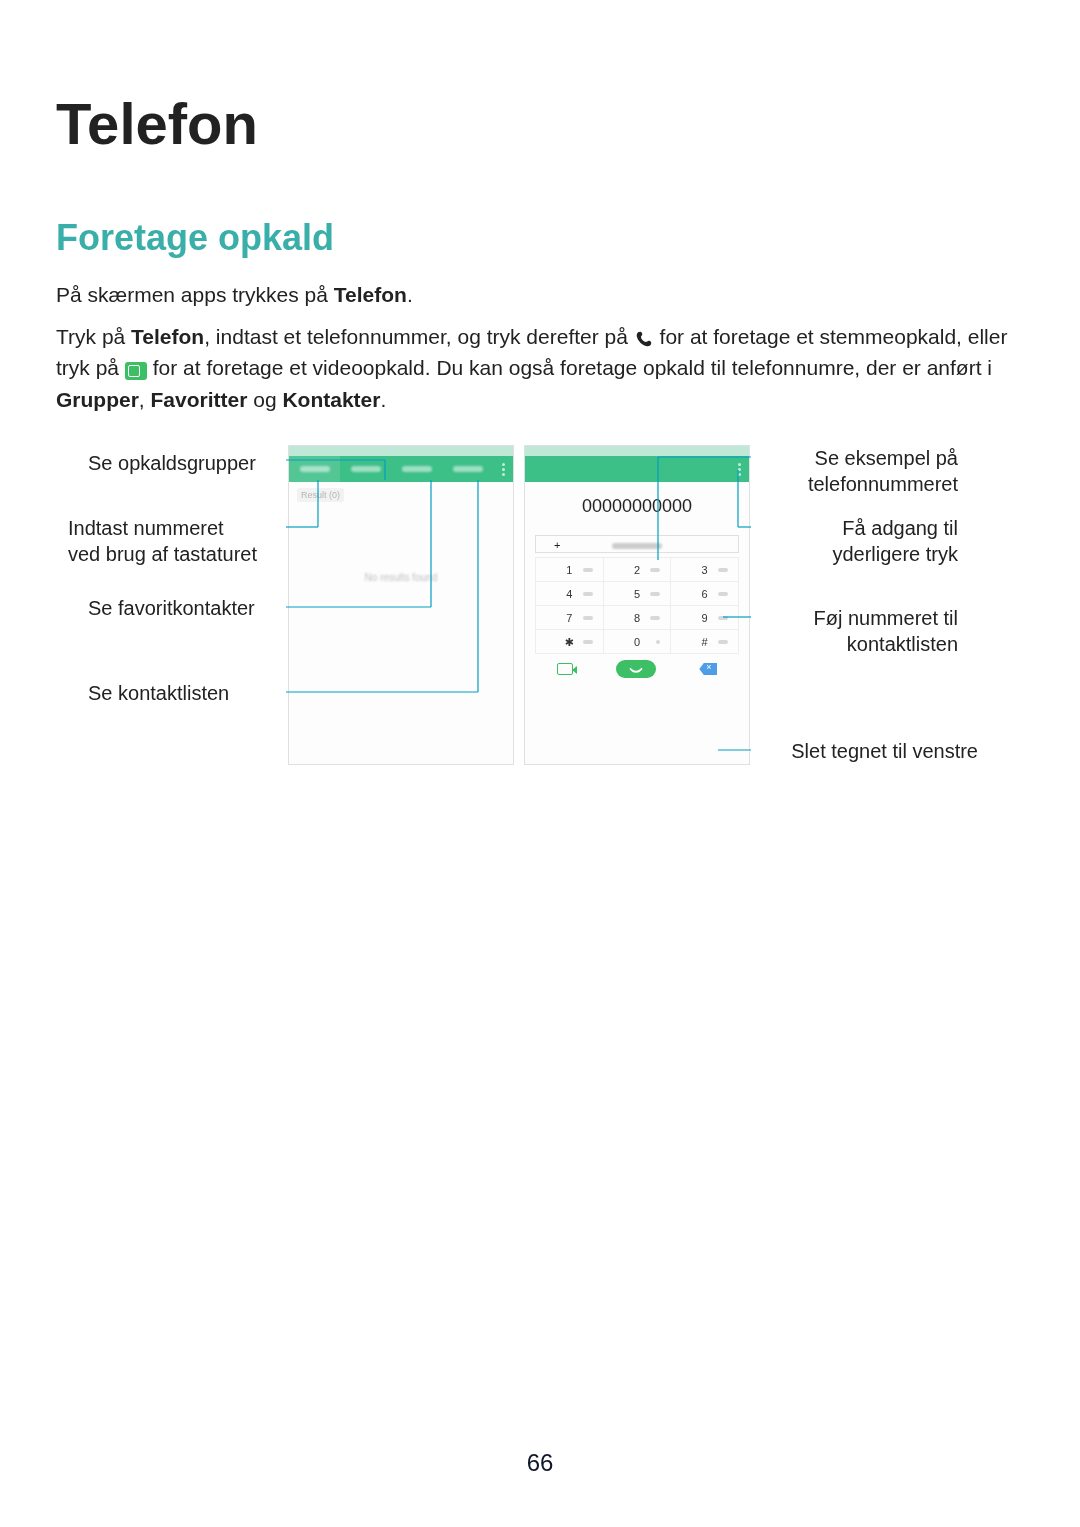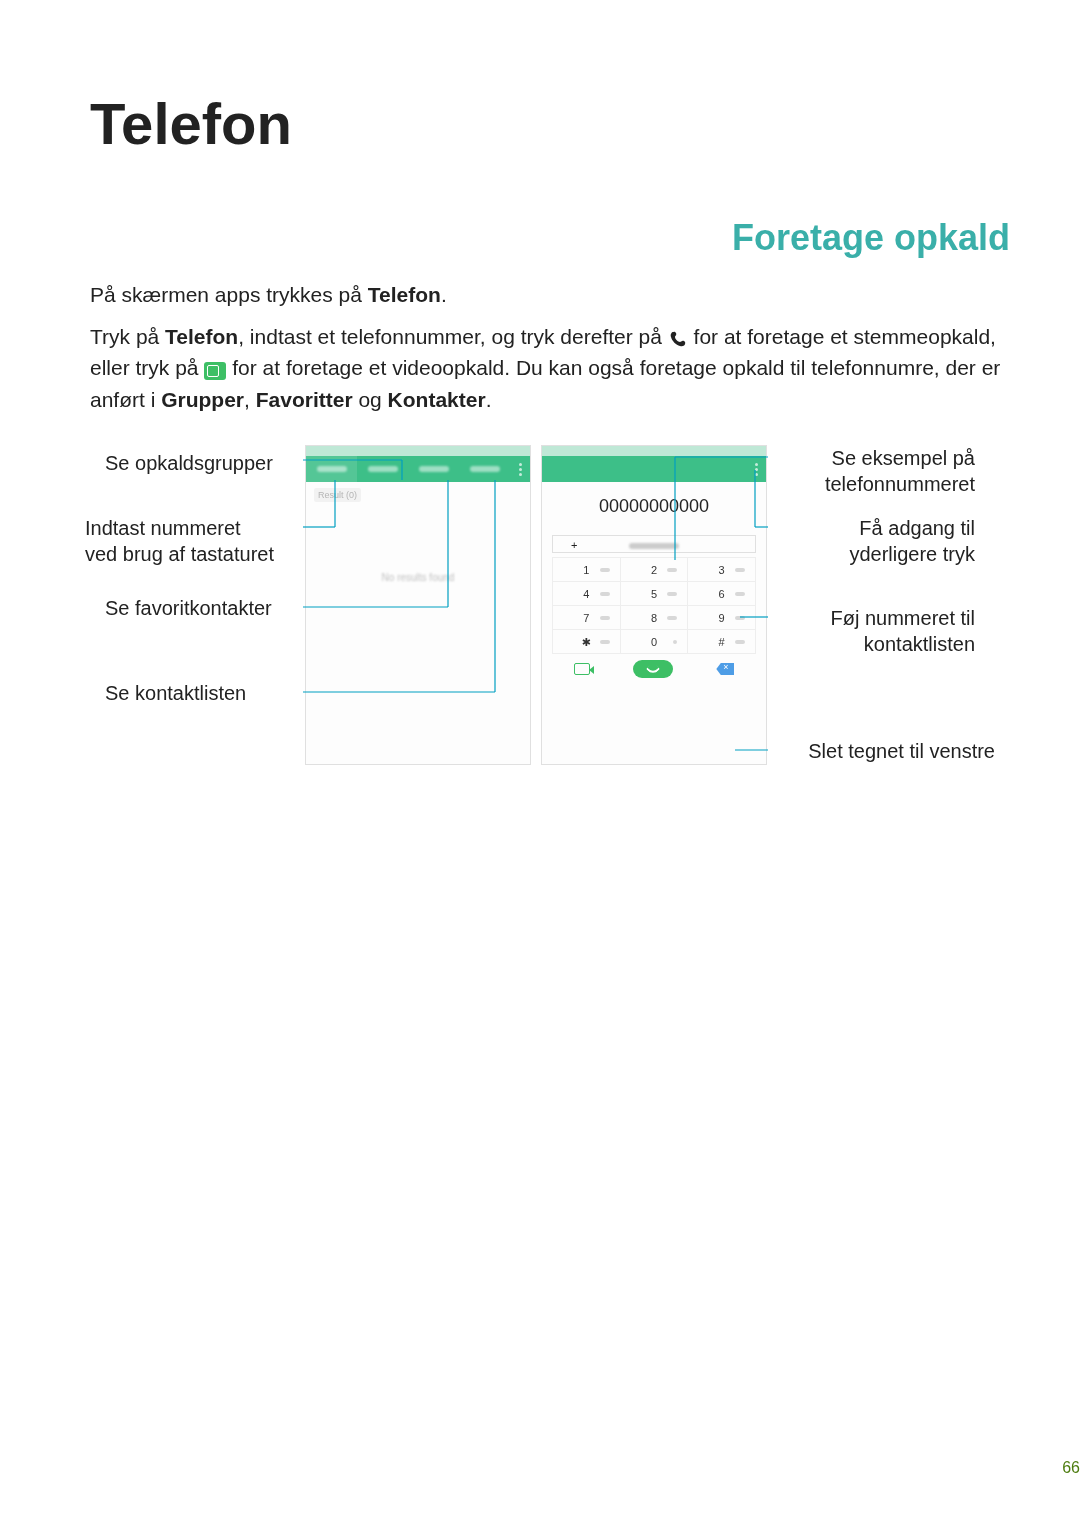--- a/index.html
+++ b/index.html
@@ -6,34 +6,33 @@
   body {
     margin: 0;
     font-family: Arial, Helvetica, sans-serif;
     background: #fff;
     width: 1080px;
     height: 1527px;
     position: relative;
     color: #222;
   }
   .page {
-    padding: 90px 70px 0 90px;
+    padding: 90px 70px 0 56px;
   }
   h1 {
     font-size: 58px;
     font-weight: bold;
     margin: 0 0 60px 0;
     color: #222;
   }
   h2 {
     font-size: 36px;
     font-weight: bold;
     margin: 0 0 20px 0;
     color: #3aafa9;
-    text-align: right;
   }
   p {
     font-size: 21px;
     line-height: 1.5;
     margin: 0 0 10px 0;
   }
   .bold { font-weight: bold; }
   .inline-icon {
     display: inline-block;
     vertical-align: middle;
@@ -253,23 +252,23 @@
     pointer-events: none;
   }
   svg.leaders line {
     stroke: #009fc2;
     stroke-width: 1.2;
   }
   .page-num {
     position: absolute;
     bottom: 50px;
     left: 0; right: 0;
-    text-align: right;
-    font-size: 16px;
-    color: #4d7c0f;
+    text-align: center;
+    font-size: 24px;
+    color: #0f172a;
   }
 </style>
 </head>
 <body>
 
 <div class="page">
   <h1>Telefon</h1>
   <h2>Foretage opkald</h2>
 
   <p>

